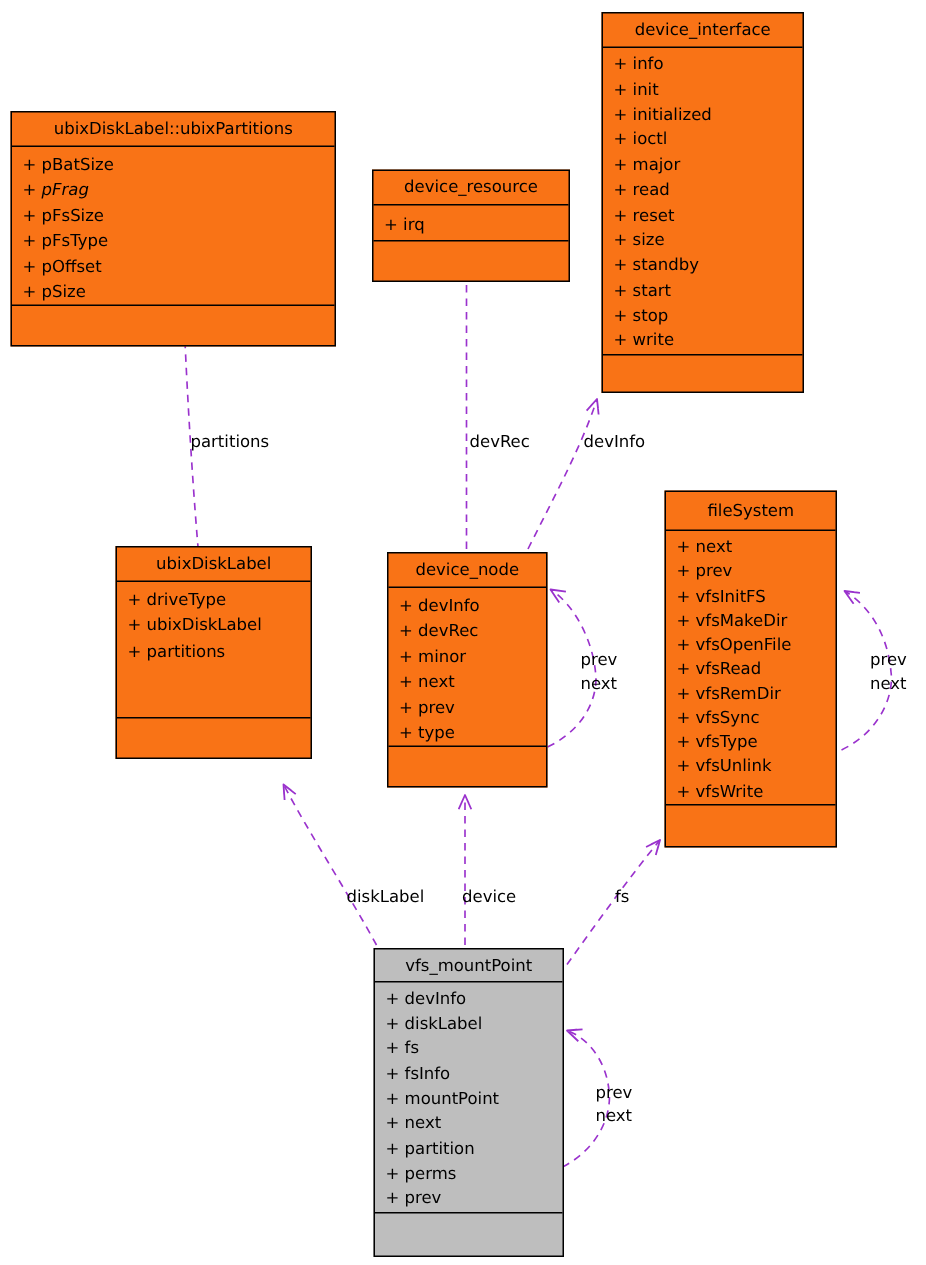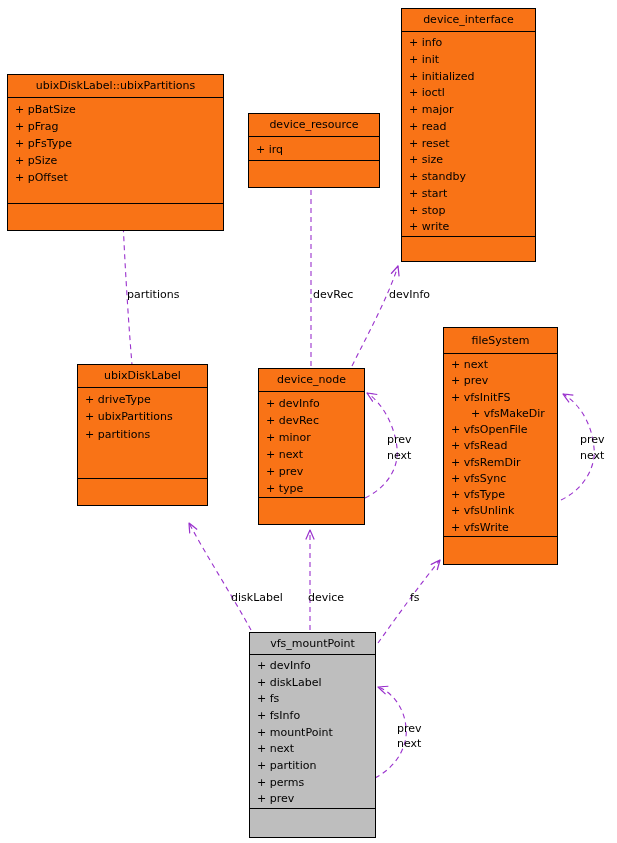--- a/index.html
+++ b/index.html
@@ -48,24 +48,25 @@
       <path d="M378,643 C398,615 421,583 440,560" class="edge" stroke="#9a32cd" marker-end="url(#ah)"></path>
       <text x="410" y="601">fs</text>
       <path d="M375,778 C400,765 408,742 406,727 C404,707 392,692 378,687" class="edge" stroke="#9a32cd" marker-end="url(#ah)"></path>
       <text x="397" y="732">prev</text>
       <text x="397" y="747">next</text>
     </svg>
 <div class="cbox" style="left: 7px; top: 57px; width: 217px; height: 157px; margin-top: 17px;">
       <div class="title" style="height: 22px; line-height: 22px;">ubixDiskLabel::ubixPartitions</div>
       <div class="fields">
         <div style="line-height: 17px;">+ pBatSize</div>
-        <div style="line-height: 17px;">+ pFrag</div>
+        <div style="line-height: 17px; font-style: italic;">+ pFrag</div>
+        <div style="line-height: 17px;">+ pFsSize</div>
         <div style="line-height: 17px;">+ pFsType</div>
+        <div style="line-height: 17px;">+ pOffset</div>
         <div style="line-height: 17px;">+ pSize</div>
-        <div style="line-height: 17px;">+ pOffset</div>
       </div>
       <div class="empty" style="height: 26px;"></div>
     </div>
     <div class="cbox" style="left: 248px; top: 97px; width: 132px; height: 75px; margin-top: 16px;">
       <div class="title" style="height: 22px; line-height: 22px;">device_resource</div>
       <div class="fields">
         <div style="line-height: 20px;">+ irq</div>
       </div>
       <div class="empty" style="height: 26px;"></div>
     </div>
@@ -84,21 +85,21 @@
         <div style="line-height: 16.75px;">+ start</div>
         <div style="line-height: 16.75px;">+ stop</div>
         <div style="line-height: 16.75px;">+ write</div>
       </div>
       <div class="empty" style="height: 24px;"></div>
     </div>
     <div class="cbox" style="left: 77px; top: 364px; width: 131px; height: 142px;">
       <div class="title" style="height: 22px; line-height: 22px;">ubixDiskLabel</div>
       <div class="fields">
         <div style="line-height: 17.4px;">+ driveType</div>
-        <div style="line-height: 17.4px;">+ ubixPartitions</div>
+        <div style="line-height: 17.4px;">+ ubixDiskLabel</div>
         <div style="line-height: 17.4px;">+ partitions</div>
       </div>
       <div class="empty" style="height: 26px;"></div>
     </div>
     <div class="cbox" style="left: 258px; top: 368px; width: 107px; height: 157px;">
       <div class="title" style="height: 22px; line-height: 22px;">device_node</div>
       <div class="fields">
         <div style="line-height: 17px;">+ devInfo</div>
         <div style="line-height: 17px;">+ devRec</div>
         <div style="line-height: 17px;">+ minor</div>
@@ -107,21 +108,21 @@
         <div style="line-height: 17px;">+ type</div>
       </div>
       <div class="empty" style="height: 26px;"></div>
     </div>
     <div class="cbox" style="left: 443px; top: 327px; width: 115px; height: 238px;">
       <div class="title" style="height: 25px; line-height: 25px;">fileSystem</div>
       <div class="fields">
         <div style="line-height: 16.27px;">+ next</div>
         <div style="line-height: 16.27px;">+ prev</div>
         <div style="line-height: 16.27px;">+ vfsInitFS</div>
-        <div style="line-height: 16.27px; margin-left: 20px;">+ vfsMakeDir</div>
+        <div style="line-height: 16.27px;">+ vfsMakeDir</div>
         <div style="line-height: 16.27px;">+ vfsOpenFile</div>
         <div style="line-height: 16.27px;">+ vfsRead</div>
         <div style="line-height: 16.27px;">+ vfsRemDir</div>
         <div style="line-height: 16.27px;">+ vfsSync</div>
         <div style="line-height: 16.27px;">+ vfsType</div>
         <div style="line-height: 16.27px;">+ vfsUnlink</div>
         <div style="line-height: 16.27px;">+ vfsWrite</div>
       </div>
       <div class="empty" style="height: 27px;"></div>
     </div>

